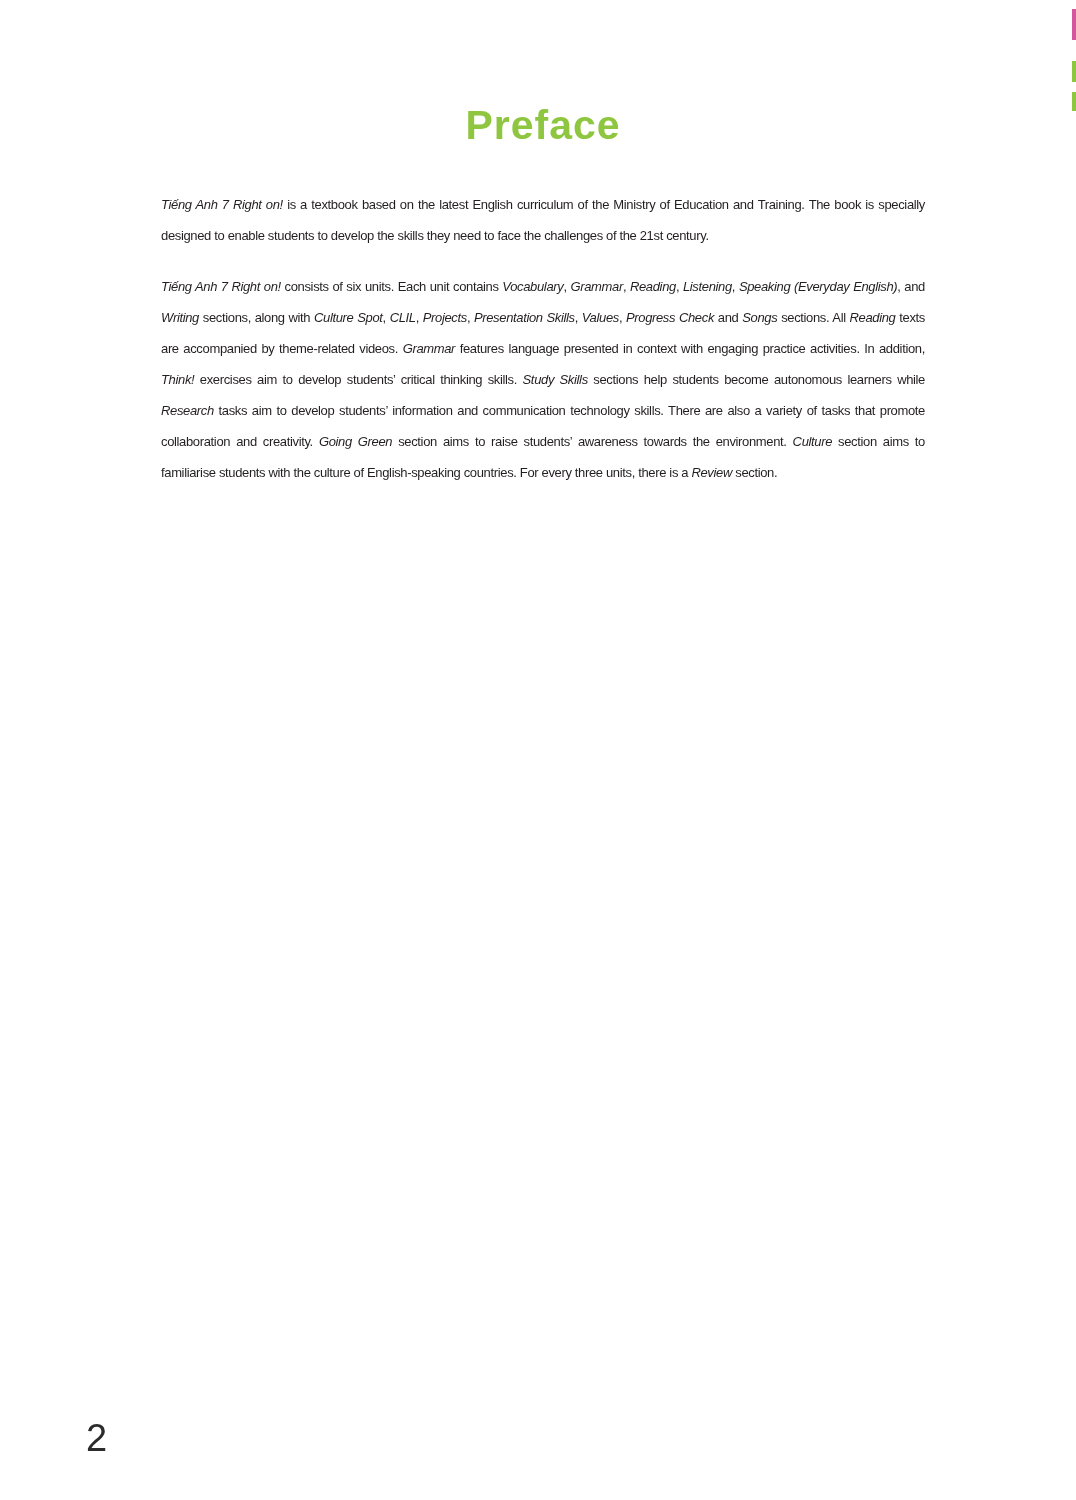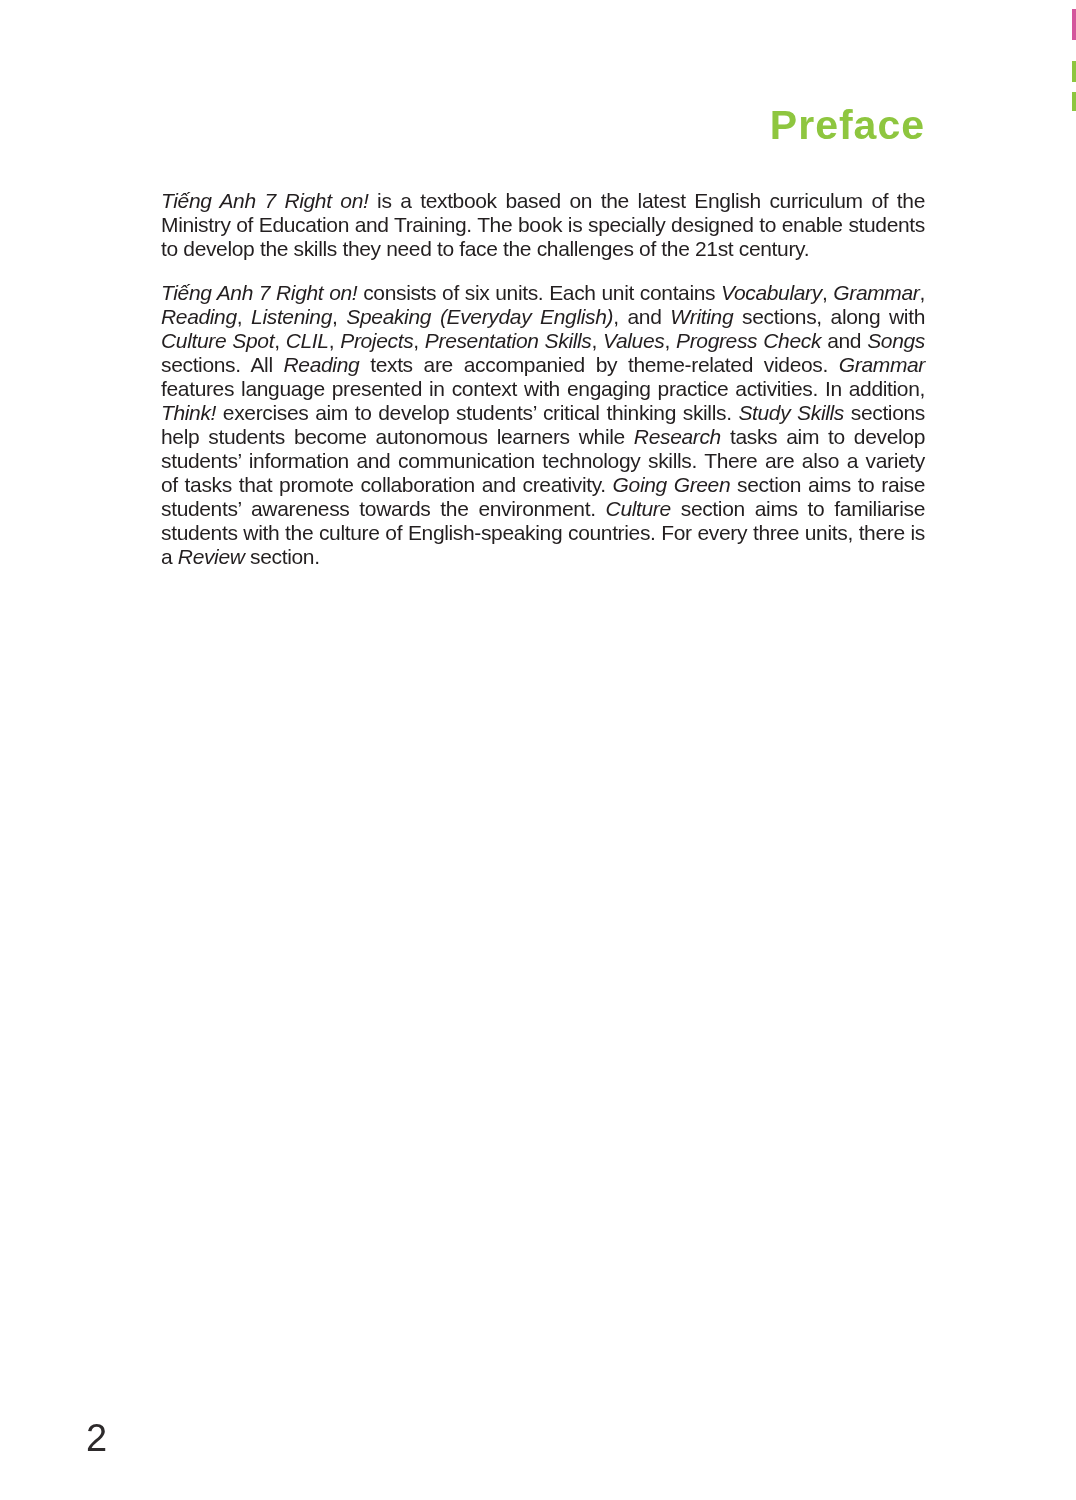--- a/index.html
+++ b/index.html
@@ -9,37 +9,37 @@
     height: 1500px;
     background: #ffffff;
     overflow: hidden;
     font-family: "Liberation Sans", sans-serif;
   }
   .title {
     position: absolute;
     left: 161px;
     top: 104px;
     width: 764px;
-    text-align: right;
+    text-align: center;
     font-size: 41px;
     line-height: 42px;
     font-weight: bold;
     letter-spacing: 1px;
     color: #8ec63f;
   }
   .content {
     position: absolute;
     left: 161px;
     top: 189px;
     width: 764px;
   }
   .content p {
     margin: 0 0 20px 0;
-    font-size: 21px;
-    line-height: 24px;
+    font-size: 13px;
+    line-height: 31px;
     letter-spacing: -0.35px;
     text-align: justify;
     color: #231f20;
   }
   .content p em { font-style: italic; }
   .page-number {
     position: absolute;
     left: 86px;
     top: 1418px;
     font-size: 38px;

